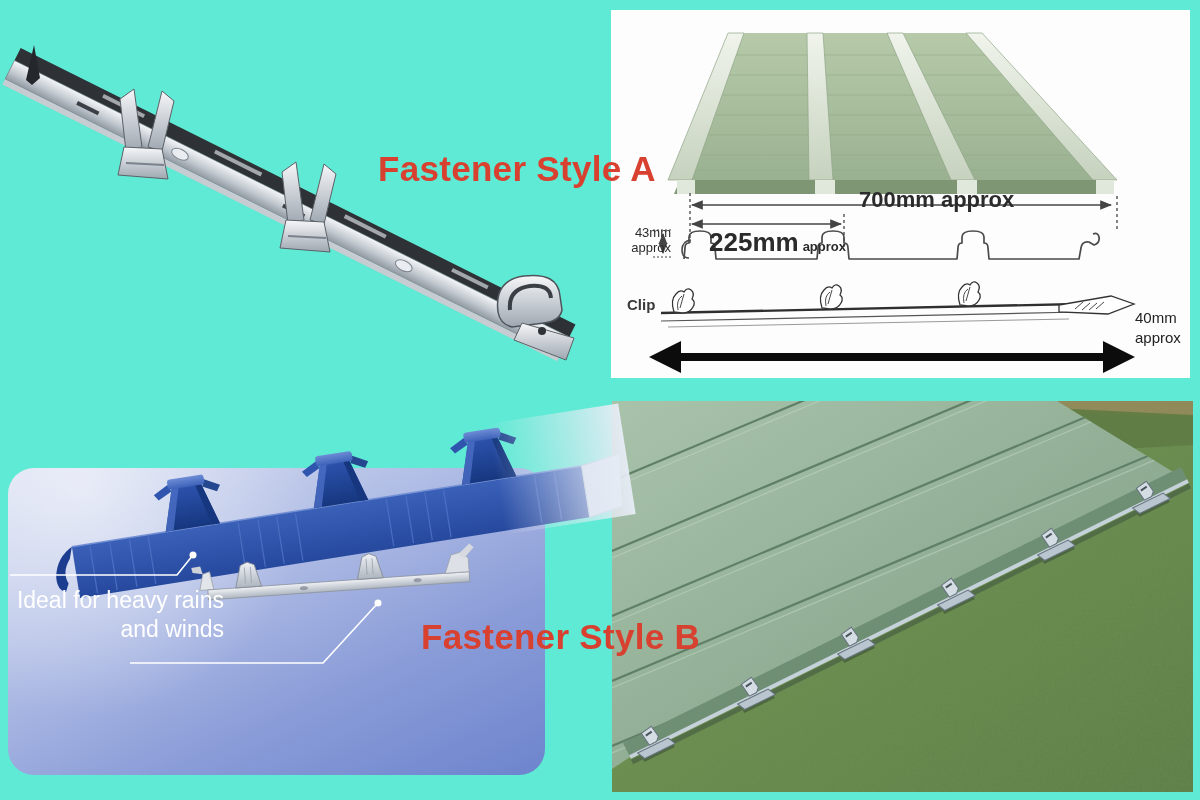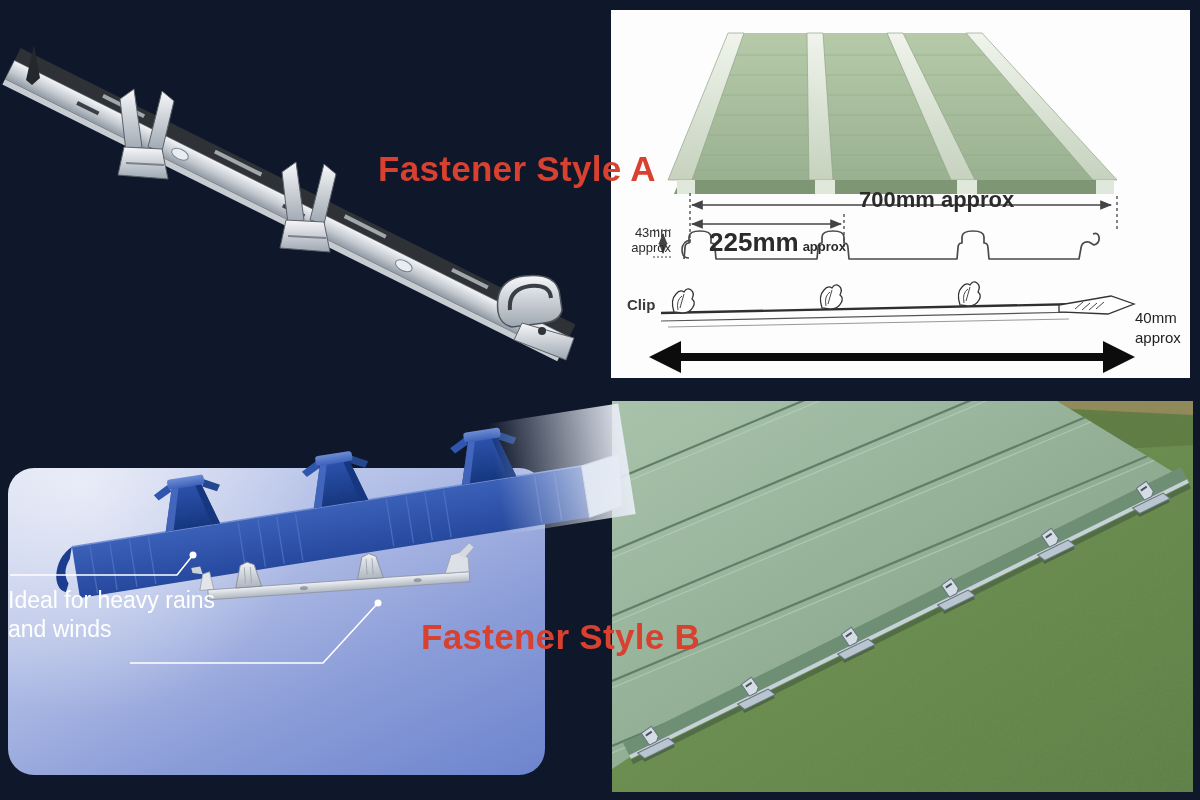--- a/index.html
+++ b/index.html
@@ -1,16 +1,16 @@
 <!DOCTYPE html>
 <html><head>
 <meta charset="utf-8">
 <style>
   html,body{margin:0;padding:0;background:#abe6f3;}
-  .canvas{position:relative;width:1200px;height:800px;background:#0f172a;overflow:hidden;
+  .canvas{position:relative;width:1200px;height:800px;background:#5eead4;overflow:hidden;
           font-family:"Liberation Sans",sans-serif;}
   .abs{position:absolute;}
   .red-label{position:absolute;color:#d8402f;font-size:35px;font-weight:600;
              white-space:nowrap;letter-spacing:.3px;z-index:40;}
   
   .panel-white{position:absolute;left:611px;top:10px;width:579px;height:368px;
                background:#fdfdfd;z-index:5;}
   .dim{position:absolute;color:#2b2b2b;white-space:nowrap;}
   .t700{left:248px;top:177px;font-size:22px;font-weight:600;width:150px;text-align:left;}
   .t225{left:86px;top:217px;font-size:26px;font-weight:600;margin-left:12px;}
@@ -18,21 +18,21 @@
   .t43{left:16px;top:216px;width:44px;font-size:13px;font-weight:400;line-height:1.15;
        text-align:right;white-space:normal;}
   .tclip{left:16px;top:286px;font-size:15px;font-weight:700;color:#3a3a3a;}
   .t40{left:524px;top:286px;font-size:15px;font-weight:400;line-height:1.3;color:#222;margin-top:12px;}
   
   .panel-blue{position:absolute;left:8px;top:468px;width:537px;height:307px;
               border-radius:26px;z-index:10;
               background:
                 radial-gradient(circle at 14% 6%, rgba(255,255,255,.55), rgba(255,255,255,0) 42%),
                 linear-gradient(155deg,#d6dcf1 0%,#b6c2e7 32%,#8a9cd8 68%,#6d84cd 100%);}
-  .callout1{position:absolute;left:0;top:118px;width:216px;text-align:left;color:#fff;
+  .callout1{position:absolute;left:0;top:118px;width:216px;text-align:right;color:#fff;
             font-size:23px;font-weight:500;line-height:1.25;z-index:6;}
   .callout2{position:absolute;left:118px;top:202px;color:#fff;font-size:23px;font-weight:700;z-index:6;}
   svg{display:block;}
 </style>
 </head>
 <body>
 
 <div class="canvas">
 
   <svg class="abs" style="left:0;top:30px;z-index:2" width="600" height="340" viewBox="0 0 600 340">

